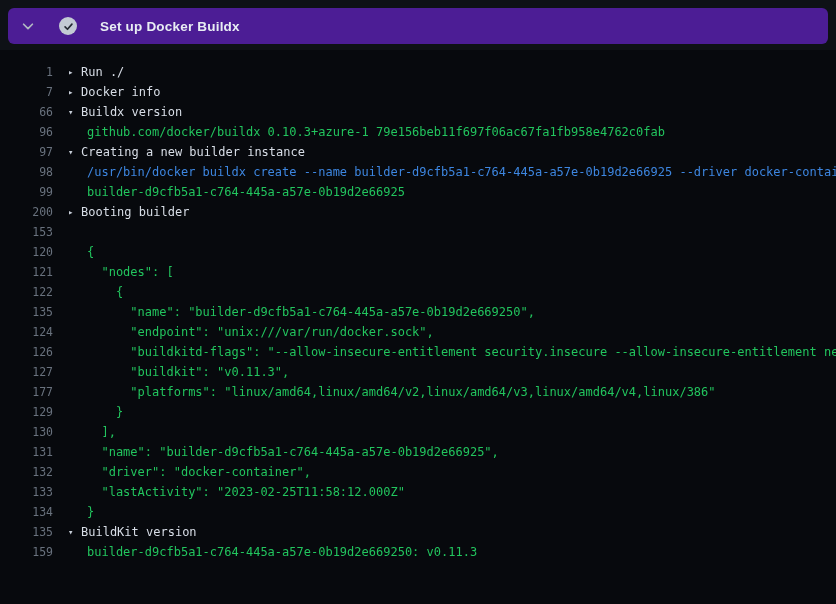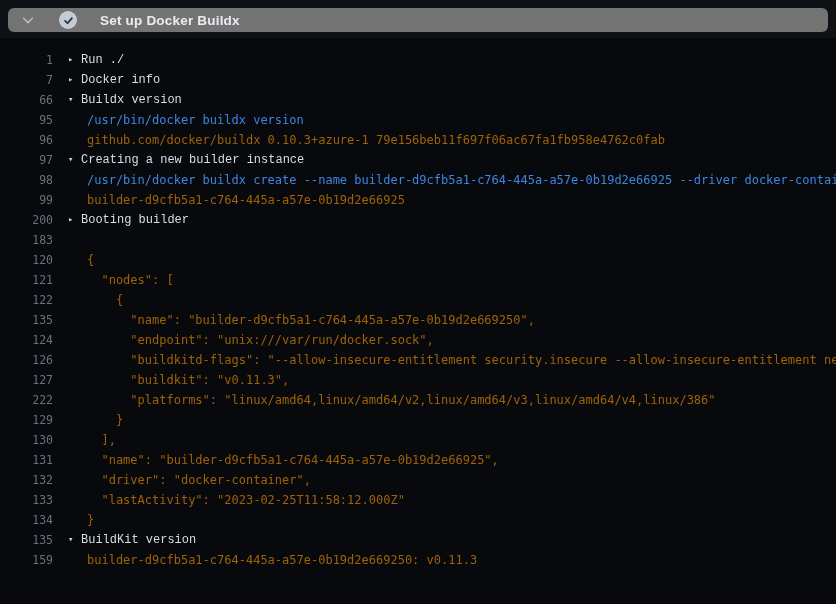--- a/index.html
+++ b/index.html
@@ -6,21 +6,21 @@
   body{
     width:836px;height:604px;overflow:hidden;
     background:#07090d;
     font-family:"DejaVu Sans Mono",monospace;
   }
   .header-wrap{
     background:#0e1116;
     padding:8px 8px 6px 8px;
   }
   .step-header{
-    height:24px;border-radius:6px;background:#737373;
+    height:36px;border-radius:6px;background:#4c1d95;
     display:flex;align-items:center;padding:0 12px;gap:23px;
     cursor:pointer;
   }
   .chevron{width:16px;height:16px;display:flex;align-items:center;justify-content:center;}
   .check{
     width:18px;height:18px;border-radius:50%;
     background:#c3cbd4;display:flex;align-items:center;justify-content:center;
   }
   .step-title{
     font-family:"Liberation Sans",sans-serif;
@@ -28,22 +28,22 @@
   }
   .log{
     padding-top:12px;
     font-size:12px;line-height:20px;
   }
   .line{display:flex;white-space:pre;height:20px;align-items:center;}
   .num{
     flex:0 0 53px;text-align:right;color:#69727e;font-size:11.5px;
     cursor:pointer;user-select:none;
   }
-  .content{color:#a16207;}
-  .content.group{color:#d8dee7;font-family:Liberation Mono, monospace;}
+  .content{color:#22c55e;}
+  .content.group{color:#d8dee7;}
   .content.command{color:#3d86e0;}
   .arrow{
     display:inline-block;width:13px;margin-left:15px;
     font-size:9px;color:#c7ced8;text-align:left;vertical-align:1px;
   }
   .plain{margin-left:34px;display:inline-block;}
 </style>
 </head>
 <body>
 
@@ -60,35 +60,34 @@
       </svg>
     </span>
     <span class="step-title">Set up Docker Buildx</span>
   </div>
 </div>
 
 <div class="log">
     <div class="line"><span class="num">1</span><span class="content group"><span class="arrow">▸</span>Run ./</span></div>
     <div class="line"><span class="num">7</span><span class="content group"><span class="arrow">▸</span>Docker info</span></div>
     <div class="line"><span class="num">66</span><span class="content group"><span class="arrow">▾</span>Buildx version</span></div>
-    <div class="line"><span class="num">95</span><span class="content command"><span class="plain">/usr/bin/docker buildx version</span></span></div>
     <div class="line"><span class="num">96</span><span class="content output"><span class="plain">github.com/docker/buildx 0.10.3+azure-1 79e156beb11f697f06ac67fa1fb958e4762c0fab</span></span></div>
     <div class="line"><span class="num">97</span><span class="content group"><span class="arrow">▾</span>Creating a new builder instance</span></div>
     <div class="line"><span class="num">98</span><span class="content command"><span class="plain">/usr/bin/docker buildx create --name builder-d9cfb5a1-c764-445a-a57e-0b19d2e66925 --driver docker-container</span></span></div>
     <div class="line"><span class="num">99</span><span class="content output"><span class="plain">builder-d9cfb5a1-c764-445a-a57e-0b19d2e66925</span></span></div>
     <div class="line"><span class="num">200</span><span class="content group"><span class="arrow">▸</span>Booting builder</span></div>
-    <div class="line"><span class="num">183</span></div>
+    <div class="line"><span class="num">153</span></div>
     <div class="line"><span class="num">120</span><span class="content output"><span class="plain">{</span></span></div>
     <div class="line"><span class="num">121</span><span class="content output"><span class="plain">  "nodes": [</span></span></div>
     <div class="line"><span class="num">122</span><span class="content output"><span class="plain">    {</span></span></div>
     <div class="line"><span class="num">135</span><span class="content output"><span class="plain">      "name": "builder-d9cfb5a1-c764-445a-a57e-0b19d2e669250",</span></span></div>
     <div class="line"><span class="num">124</span><span class="content output"><span class="plain">      "endpoint": "unix:///var/run/docker.sock",</span></span></div>
     <div class="line"><span class="num">126</span><span class="content output"><span class="plain">      "buildkitd-flags": "--allow-insecure-entitlement security.insecure --allow-insecure-entitlement networ</span></span></div>
     <div class="line"><span class="num">127</span><span class="content output"><span class="plain">      "buildkit": "v0.11.3",</span></span></div>
-    <div class="line"><span class="num">222</span><span class="content output"><span class="plain">      "platforms": "linux/amd64,linux/amd64/v2,linux/amd64/v3,linux/amd64/v4,linux/386"</span></span></div>
+    <div class="line"><span class="num">177</span><span class="content output"><span class="plain">      "platforms": "linux/amd64,linux/amd64/v2,linux/amd64/v3,linux/amd64/v4,linux/386"</span></span></div>
     <div class="line"><span class="num">129</span><span class="content output"><span class="plain">    }</span></span></div>
     <div class="line"><span class="num">130</span><span class="content output"><span class="plain">  ],</span></span></div>
     <div class="line"><span class="num">131</span><span class="content output"><span class="plain">  "name": "builder-d9cfb5a1-c764-445a-a57e-0b19d2e66925",</span></span></div>
     <div class="line"><span class="num">132</span><span class="content output"><span class="plain">  "driver": "docker-container",</span></span></div>
     <div class="line"><span class="num">133</span><span class="content output"><span class="plain">  "lastActivity": "2023-02-25T11:58:12.000Z"</span></span></div>
     <div class="line"><span class="num">134</span><span class="content output"><span class="plain">}</span></span></div>
     <div class="line"><span class="num">135</span><span class="content group"><span class="arrow">▾</span>BuildKit version</span></div>
     <div class="line"><span class="num">159</span><span class="content output"><span class="plain">builder-d9cfb5a1-c764-445a-a57e-0b19d2e669250: v0.11.3</span></span></div>
   </div>
 

